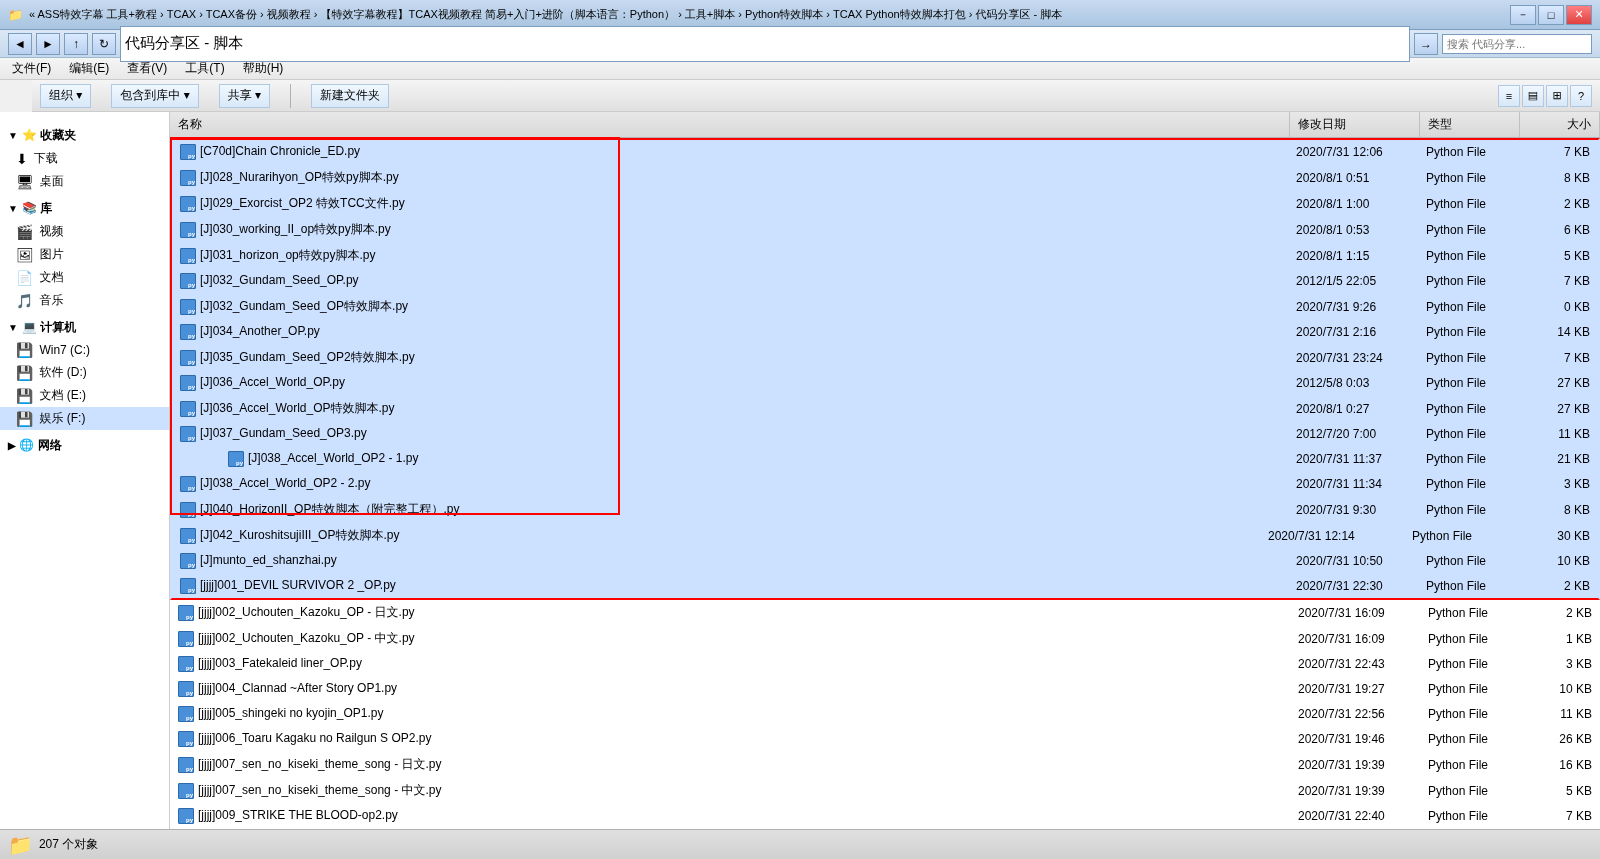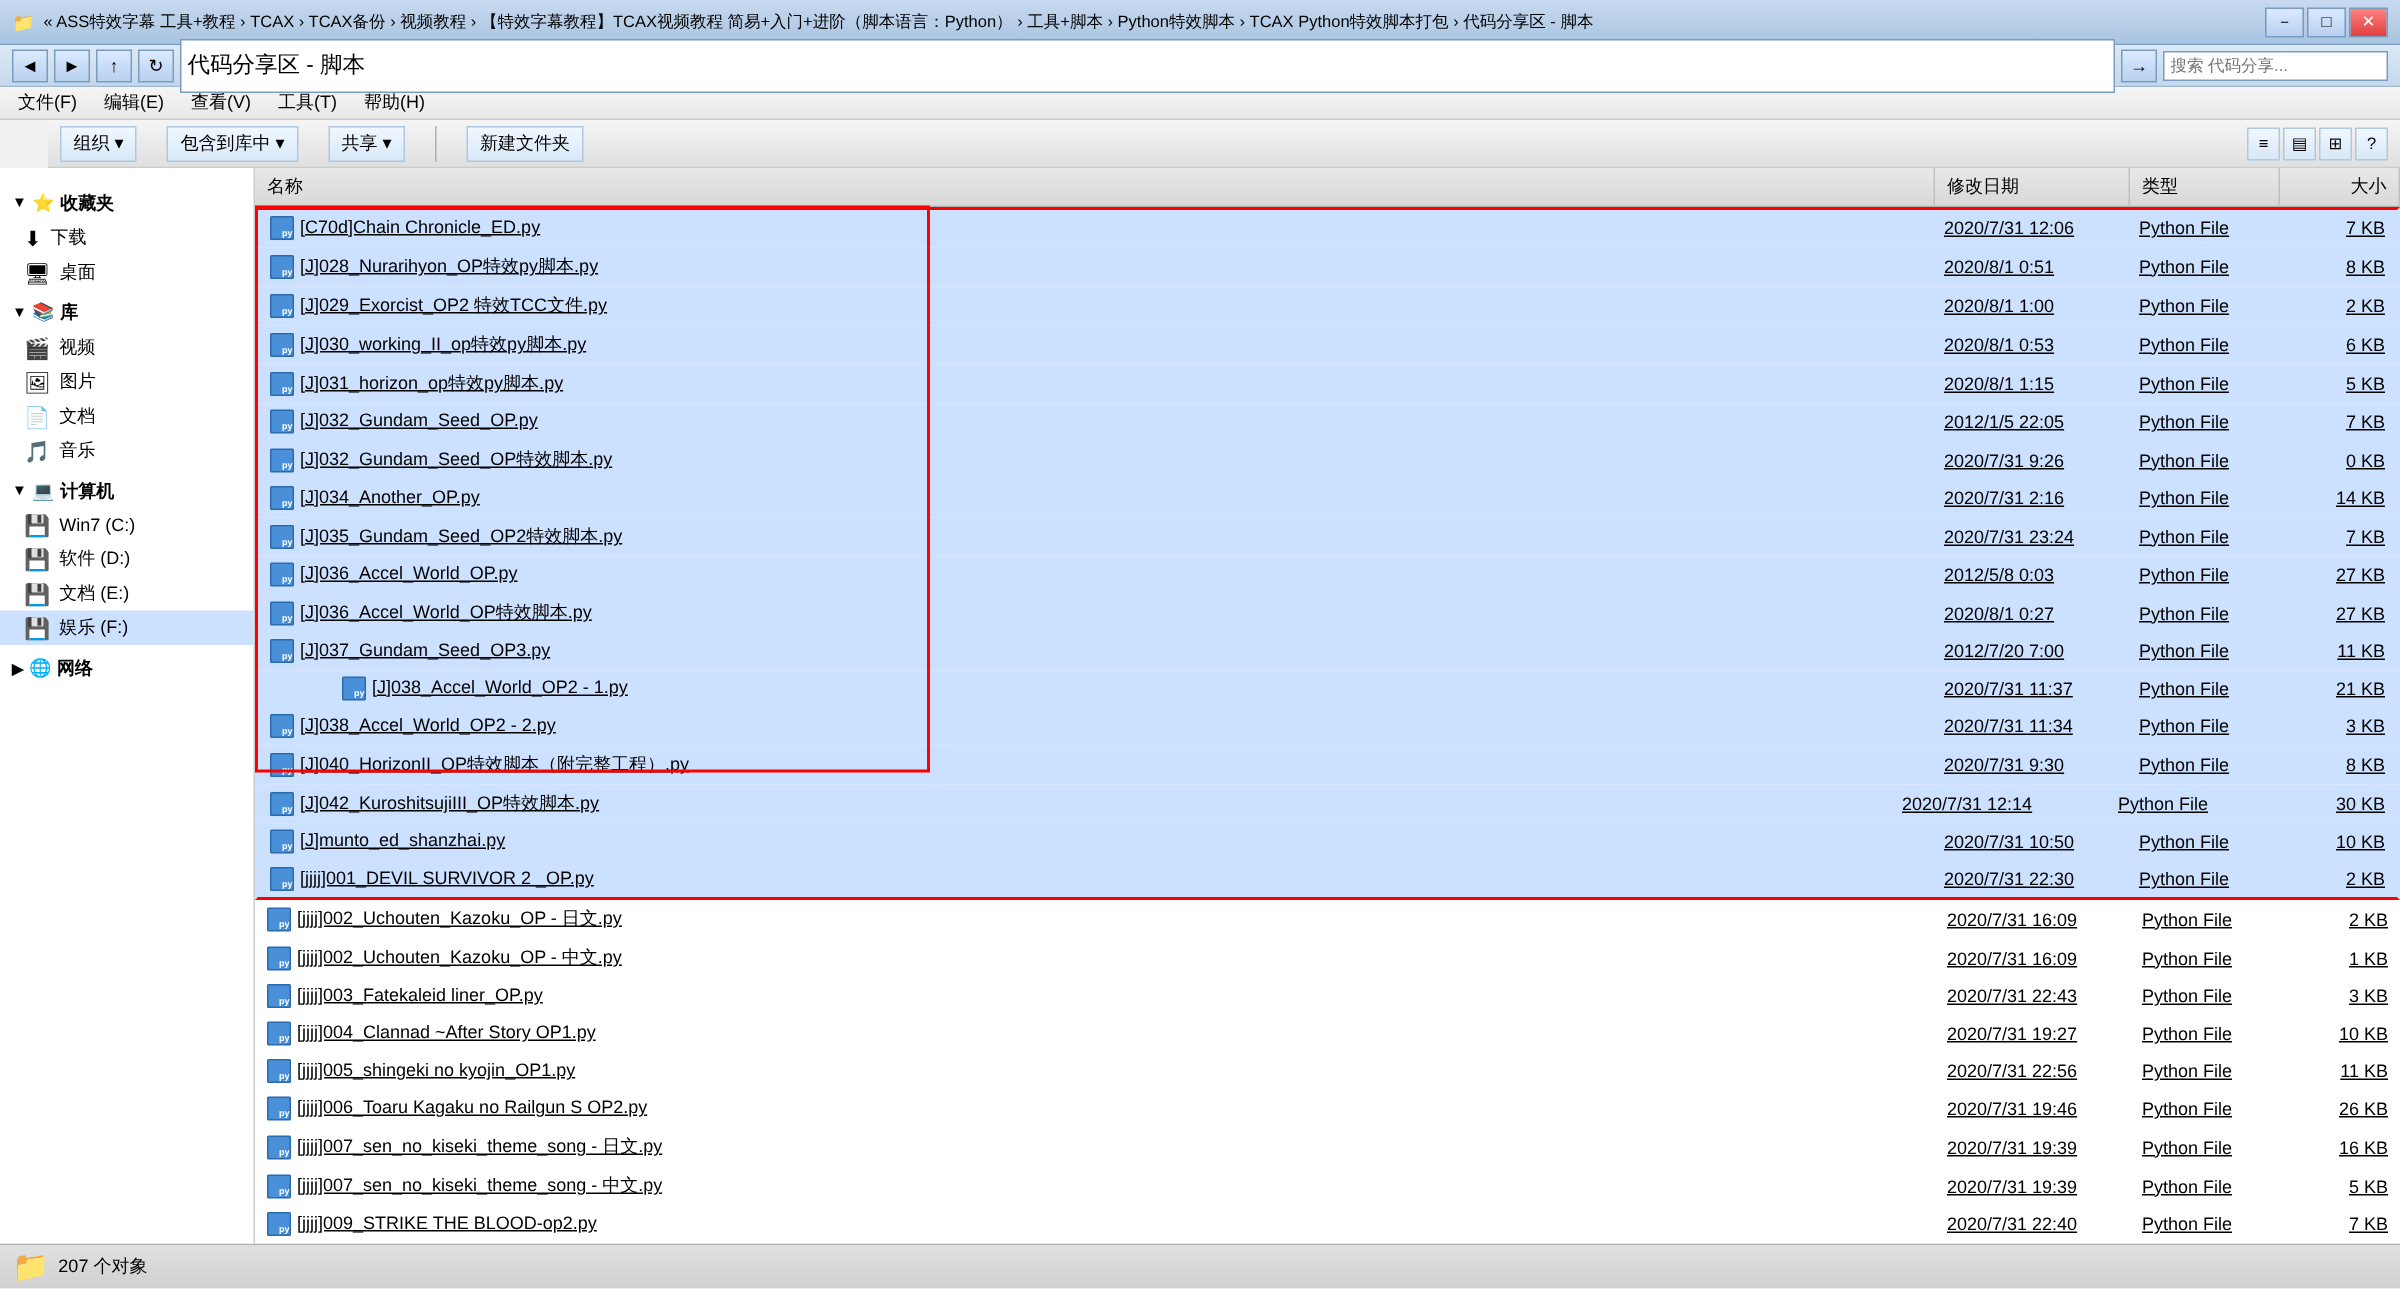--- a/index.html
+++ b/index.html
@@ -164,21 +164,20 @@
     .col-date { width: 130px; }
     .col-type { width: 100px; }
     .col-size { width: 80px; text-align: right; }
     
     .file-row {
       display: flex;
       align-items: center;
       padding: 2px 0;
       border-bottom: 1px solid transparent;
       cursor: pointer;
-      text-decoration: underline;
     }
     
     .file-cell {
       padding: 2px 8px;
       font-size: 12px;
       white-space: nowrap;
       overflow: hidden;
       text-overflow: ellipsis;
     }
     

